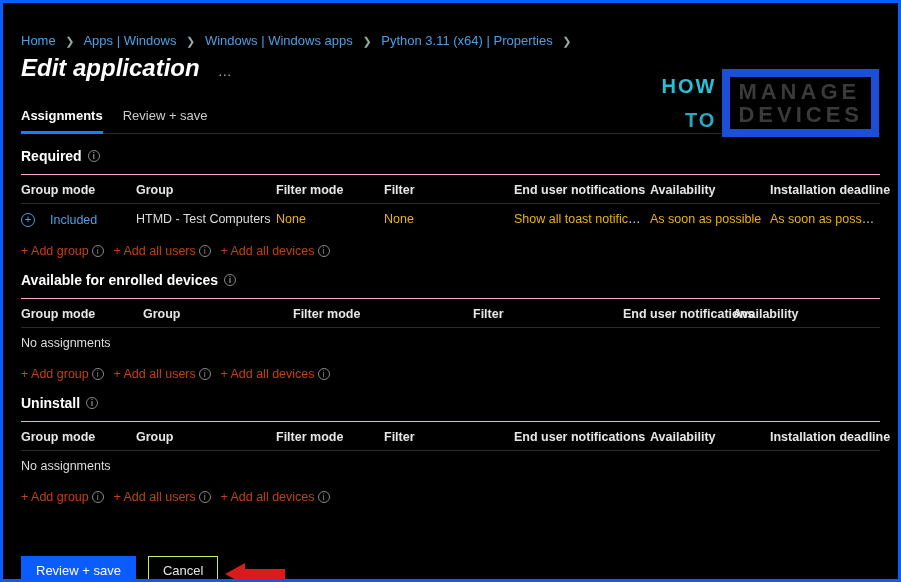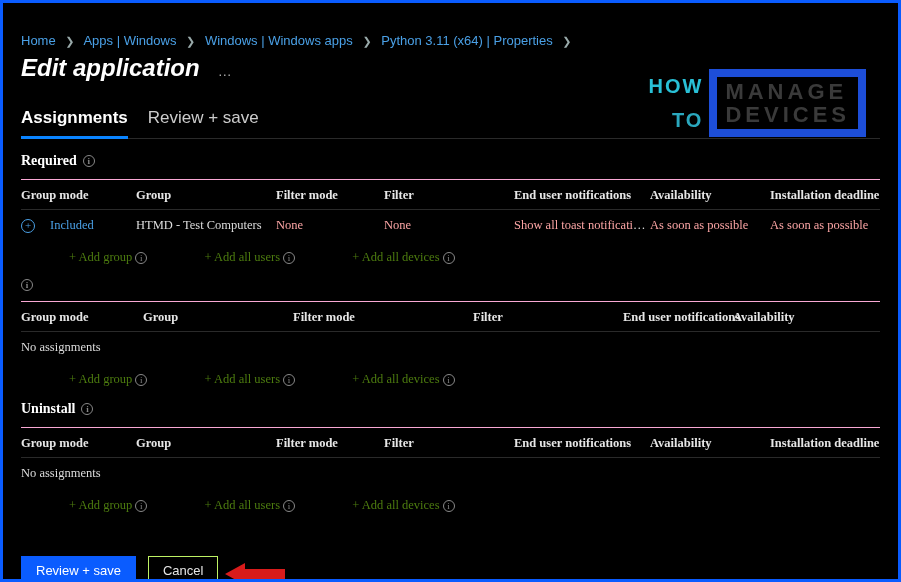--- a/index.html
+++ b/index.html
@@ -22,68 +22,68 @@
   .breadcrumb .sep { color: #9aa; margin: 0 6px; font-size: 11px; }
 
   
   .title-row { padding: 2px 18px 0 18px; display: flex; align-items: baseline; }
   .title-row h1 { font-weight: 600; font-size: 24px; color: #fff; font-style: italic; }
   .title-row .dots { color: #aaa; margin-left: 18px; font-size: 14px; letter-spacing: 2px; }
   .subtitle { padding: 2px 18px 0 18px; color: #9a9a9a; font-size: 12px; }
 
   
   .watermark {
-    position: absolute; right: 32px; top: 46px;
+    position: absolute; right: 19px; top: 46px;
     display: flex; align-items: center; gap: 6px;
     pointer-events: none;
   }
   .wm-how { text-align: right; line-height: 0.9; }
   .wm-how .how { color: #29c0d6; font-weight: 800; font-size: 20px; letter-spacing: 2px; }
   .wm-how .to  { color: #2aa8be; font-weight: 800; font-size: 20px; letter-spacing: 2px; margin-top: 16px; }
   .wm-box {
     border: 8px solid #1d4ed8; padding: 3px 8px;
     color: #3a3a3a; font-weight: 800; letter-spacing: 4px;
     font-size: 22px; line-height: 1.05;
   }
 
   
   .tabs { margin: 26px 18px 0 18px; border-bottom: 1px solid #2a2a2a; display: flex; gap: 20px; }
-  .tab { padding: 0 0 8px 0; color: #ccc; cursor: pointer; font-size: 17px; }
+  .tab { padding: 0 0 8px 0; color: #ccc; cursor: pointer; font-size: 13px; }
   .tab.active { color: #fff; border-bottom: 3px solid #0a84ff; font-weight: 600; margin-bottom: -1px; }
 
   
-  .section { margin: 14px 18px 0 18px; font-family: Liberation Serif, serif; }
+  .section { margin: 14px 18px 0 18px; }
   .sec-title { font-weight: 600; font-size: 14px; color: #fff; display: flex; align-items: center; gap: 6px; margin-bottom: 10px; }
   .info-ico {
     display: inline-block; width: 12px; height: 12px; border: 1px solid #888; border-radius: 50%;
     font-size: 9px; line-height: 11px; text-align: center; color: #888;
   }
   .info-ico::before { content: "i"; }
 
   table.grid { width: 100%; border-collapse: collapse; table-layout: fixed; }
   table.grid th {
     text-align: left; font-weight: 600; color: #e6e6e6; font-size: 12.5px;
     padding: 8px 4px 6px 0; border-bottom: 1px solid #2a2a2a; border-top: 1px solid #f9a8d4;
     white-space: nowrap;
   }
   table.grid td {
     padding: 8px 4px 8px 0; color: #ddd; font-size: 12.5px; vertical-align: top;
     white-space: nowrap; overflow: hidden; text-overflow: ellipsis;
   }
-  table.grid td .link { color: #fca5a5; cursor: pointer; }
+  table.grid td .link { color: #eab308; cursor: pointer; }
   .included { color: #4aa0e6; display: inline-flex; align-items: center; gap: 15px; cursor: pointer; }
   .plus-circle {
     width: 14px; height: 14px; border: 1.5px solid #4aa0e6; border-radius: 50%;
     display: inline-flex; align-items: center; justify-content: center;
     font-size: 11px; line-height: 1; color: #4aa0e6;
   }
   .plus-circle::before { content: "+"; position: relative; top: -0.5px; }
 
   .addrow { margin-top: 8px; }
-  .addrow .add { color: #4d7c0f; cursor: pointer; font-size: 12.5px; margin-left: 48px; }
+  .addrow .add { color: #c2410c; cursor: pointer; font-size: 12.5px; }
   .addrow .info-ico { margin: 0 6px 0 3px; vertical-align: middle; }
 
   .noassign { color: #bbb; font-size: 12.5px; }
 
   
   .footer {
     position: absolute; left: 18px; bottom: 14px; display: flex; gap: 12px; align-items: center;
   }
   .btn {
     font-size: 13px; padding: 6px 14px; cursor: pointer; border: 1px solid transparent;
@@ -185,20 +185,21 @@
   </table>
   <div class="addrow">
     <span class="add">+ Add group</span><span class="info-ico"></span>
     <span class="add">+ Add all users</span><span class="info-ico"></span>
     <span class="add">+ Add all devices</span><span class="info-ico"></span>
   </div>
 </div>
 
 <div class="section">
   <div class="sec-title">
+    <span>Available for enrolled devices</span>
     <span class="info-ico"></span>
   </div>
   <table class="grid cols-6">
     <colgroup>
           <col class="c1">
           <col class="c2">
           <col class="c3">
           <col class="c4">
           <col class="c5">
           <col class="c6">

